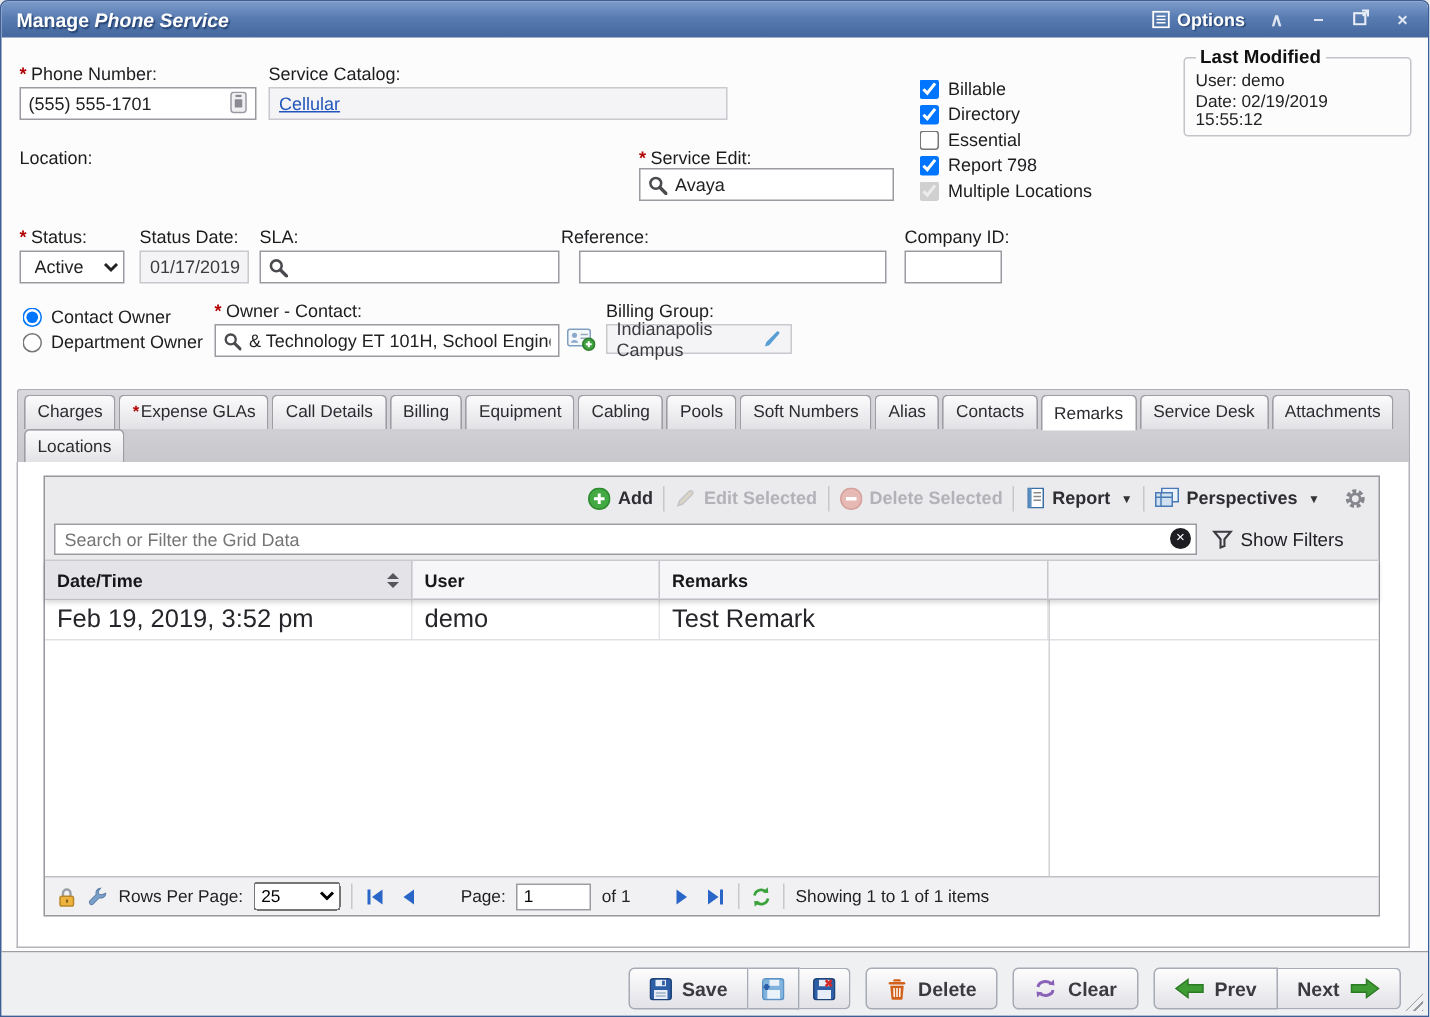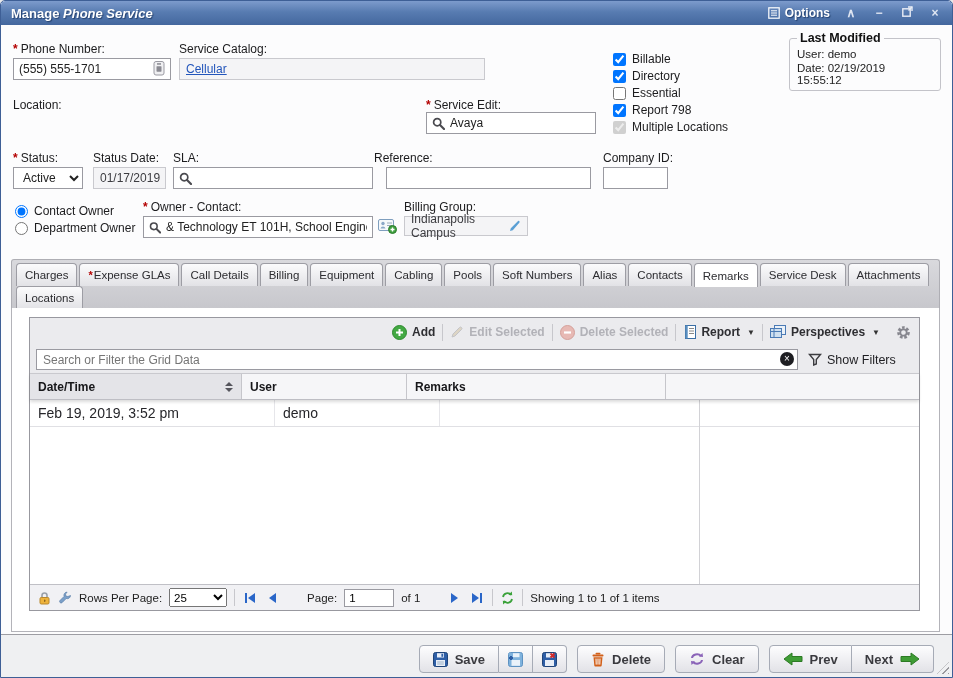--- a/index.html
+++ b/index.html
@@ -56,21 +56,21 @@
   .showfilters { display:flex; align-items:center; gap:5px; font-size:12.5px; color:#1e1e22; cursor:pointer; }
   .ghead { height:27px; display:flex; background:#f6f6f8; border-top:1px solid #c9c9ce; border-bottom:1px solid #bebec4; box-shadow:0 2px 3px rgba(0,0,0,0.14); position:relative; z-index:1; font-size:12px; font-weight:bold; color:#17171a; }
   .hcell { display:flex; align-items:center; padding:0 8px; border-right:1px solid #c6c6cb; height:100%; }
   .hcell.sorted { background:#e4e4e8; justify-content:space-between; }
   .sort { display:flex; flex-direction:column; gap:2px; margin-left:6px; }
   .sort i { width:0; height:0; border-left:4px solid transparent; border-right:4px solid transparent; }
   .sort .up { border-bottom:4px solid #55555c; }
   .sort .dn { border-top:4px solid #55555c; }
   .gbody { flex:1; background:#fff; position:relative; overflow:hidden; }
   .vline { position:absolute; left:669px; top:0; bottom:0; width:1px; background:#d2d2d6; }
-  .grow { display:flex; height:27px; border-bottom:1px solid #e0e0e4; font-size:14px; color:#26262a; background:#fff; position:relative; }
+  .grow { display:flex; height:27px; border-bottom:1px solid #e0e0e4; font-size:17px; color:#26262a; background:#fff; position:relative; }
   .gcell { display:flex; align-items:center; padding:0 8px; border-right:1px solid #e6e6ea; height:100%; overflow:hidden; white-space:nowrap; }
   .gpager { height:26px; background:#f1f1f4; border-top:1px solid #c0c0c6; display:flex; align-items:center; gap:7px; padding:0 8px; font-size:11.5px; color:#222; }
   .gpager select { height:19px; font-size:11.5px; font-family:"Liberation Sans",sans-serif; }
   .gpager input { width:50px; height:18px; border:1px solid #9a9aa1; font-size:11.5px; padding:0 4px; font-family:"Liberation Sans",sans-serif; }
   .navbtn { display:flex; align-items:center; cursor:pointer; padding:0 2px; }
 
   
   .footer-divider { position:absolute; left:0; right:0; top:633px; height:1px; background:#9d9da3; }
   .footer { position:absolute; left:0; right:0; top:634px; bottom:0; background:#eff0f2; }
   .btnbar { position:absolute; right:18px; top:10px; display:flex; align-items:center; gap:10px; }
@@ -323,40 +323,41 @@
       </span>
       <span class="showfilters">
         <svg width="14" height="13">
             <path d="M1.5,1.5 h11 L8.3,6.5 V11 l-2.6,1 V6.5 Z" fill="none" stroke="#3c3c40" stroke-width="1.4"></path>
           </svg>
         <span>Show Filters</span>
       </span>
     </div>
 
     <div class="ghead">
-      <div class="hcell sorted" style="width:212px;">
+      <div class="hcell sorted" style="width:245px;">
         <span>Date/Time</span>
         <span class="sort">
             <i class="up"></i>
             <i class="dn"></i>
           </span>
       </div>
       <div class="hcell" style="width:165px;">
           <span>User</span>
         </div>
       <div class="hcell" style="width:259px;">
           <span>Remarks</span>
         </div>
       <div class="hcell" style="flex:1; border-right:none;"></div>
     </div>
 
     <div class="gbody">
       <div class="grow">
         <div class="gcell" style="width:245px;">Feb 19, 2019, 3:52 pm</div>
         <div class="gcell" style="width:165px;">demo</div>
+        <div class="gcell" style="width:259px;">Test Remark</div>
         <div class="gcell" style="flex:1; border-right:none;"></div>
       </div>
       <div class="vline"></div>
     </div>
 
     <div class="gpager">
       <span style="display:flex; cursor:pointer;">
         <svg width="13" height="14" viewBox="0 0 13 14">
             <path d="M4,6.5 V4.5 a2.5,2.5 0 0 1 5,0 V6.5" fill="none" stroke="#9aa0a8" stroke-width="1.6"></path>
             <rect x="2" y="6.5" width="9" height="6.5" rx="1.2" fill="#eeb33c" stroke="#b9872b"></rect>

